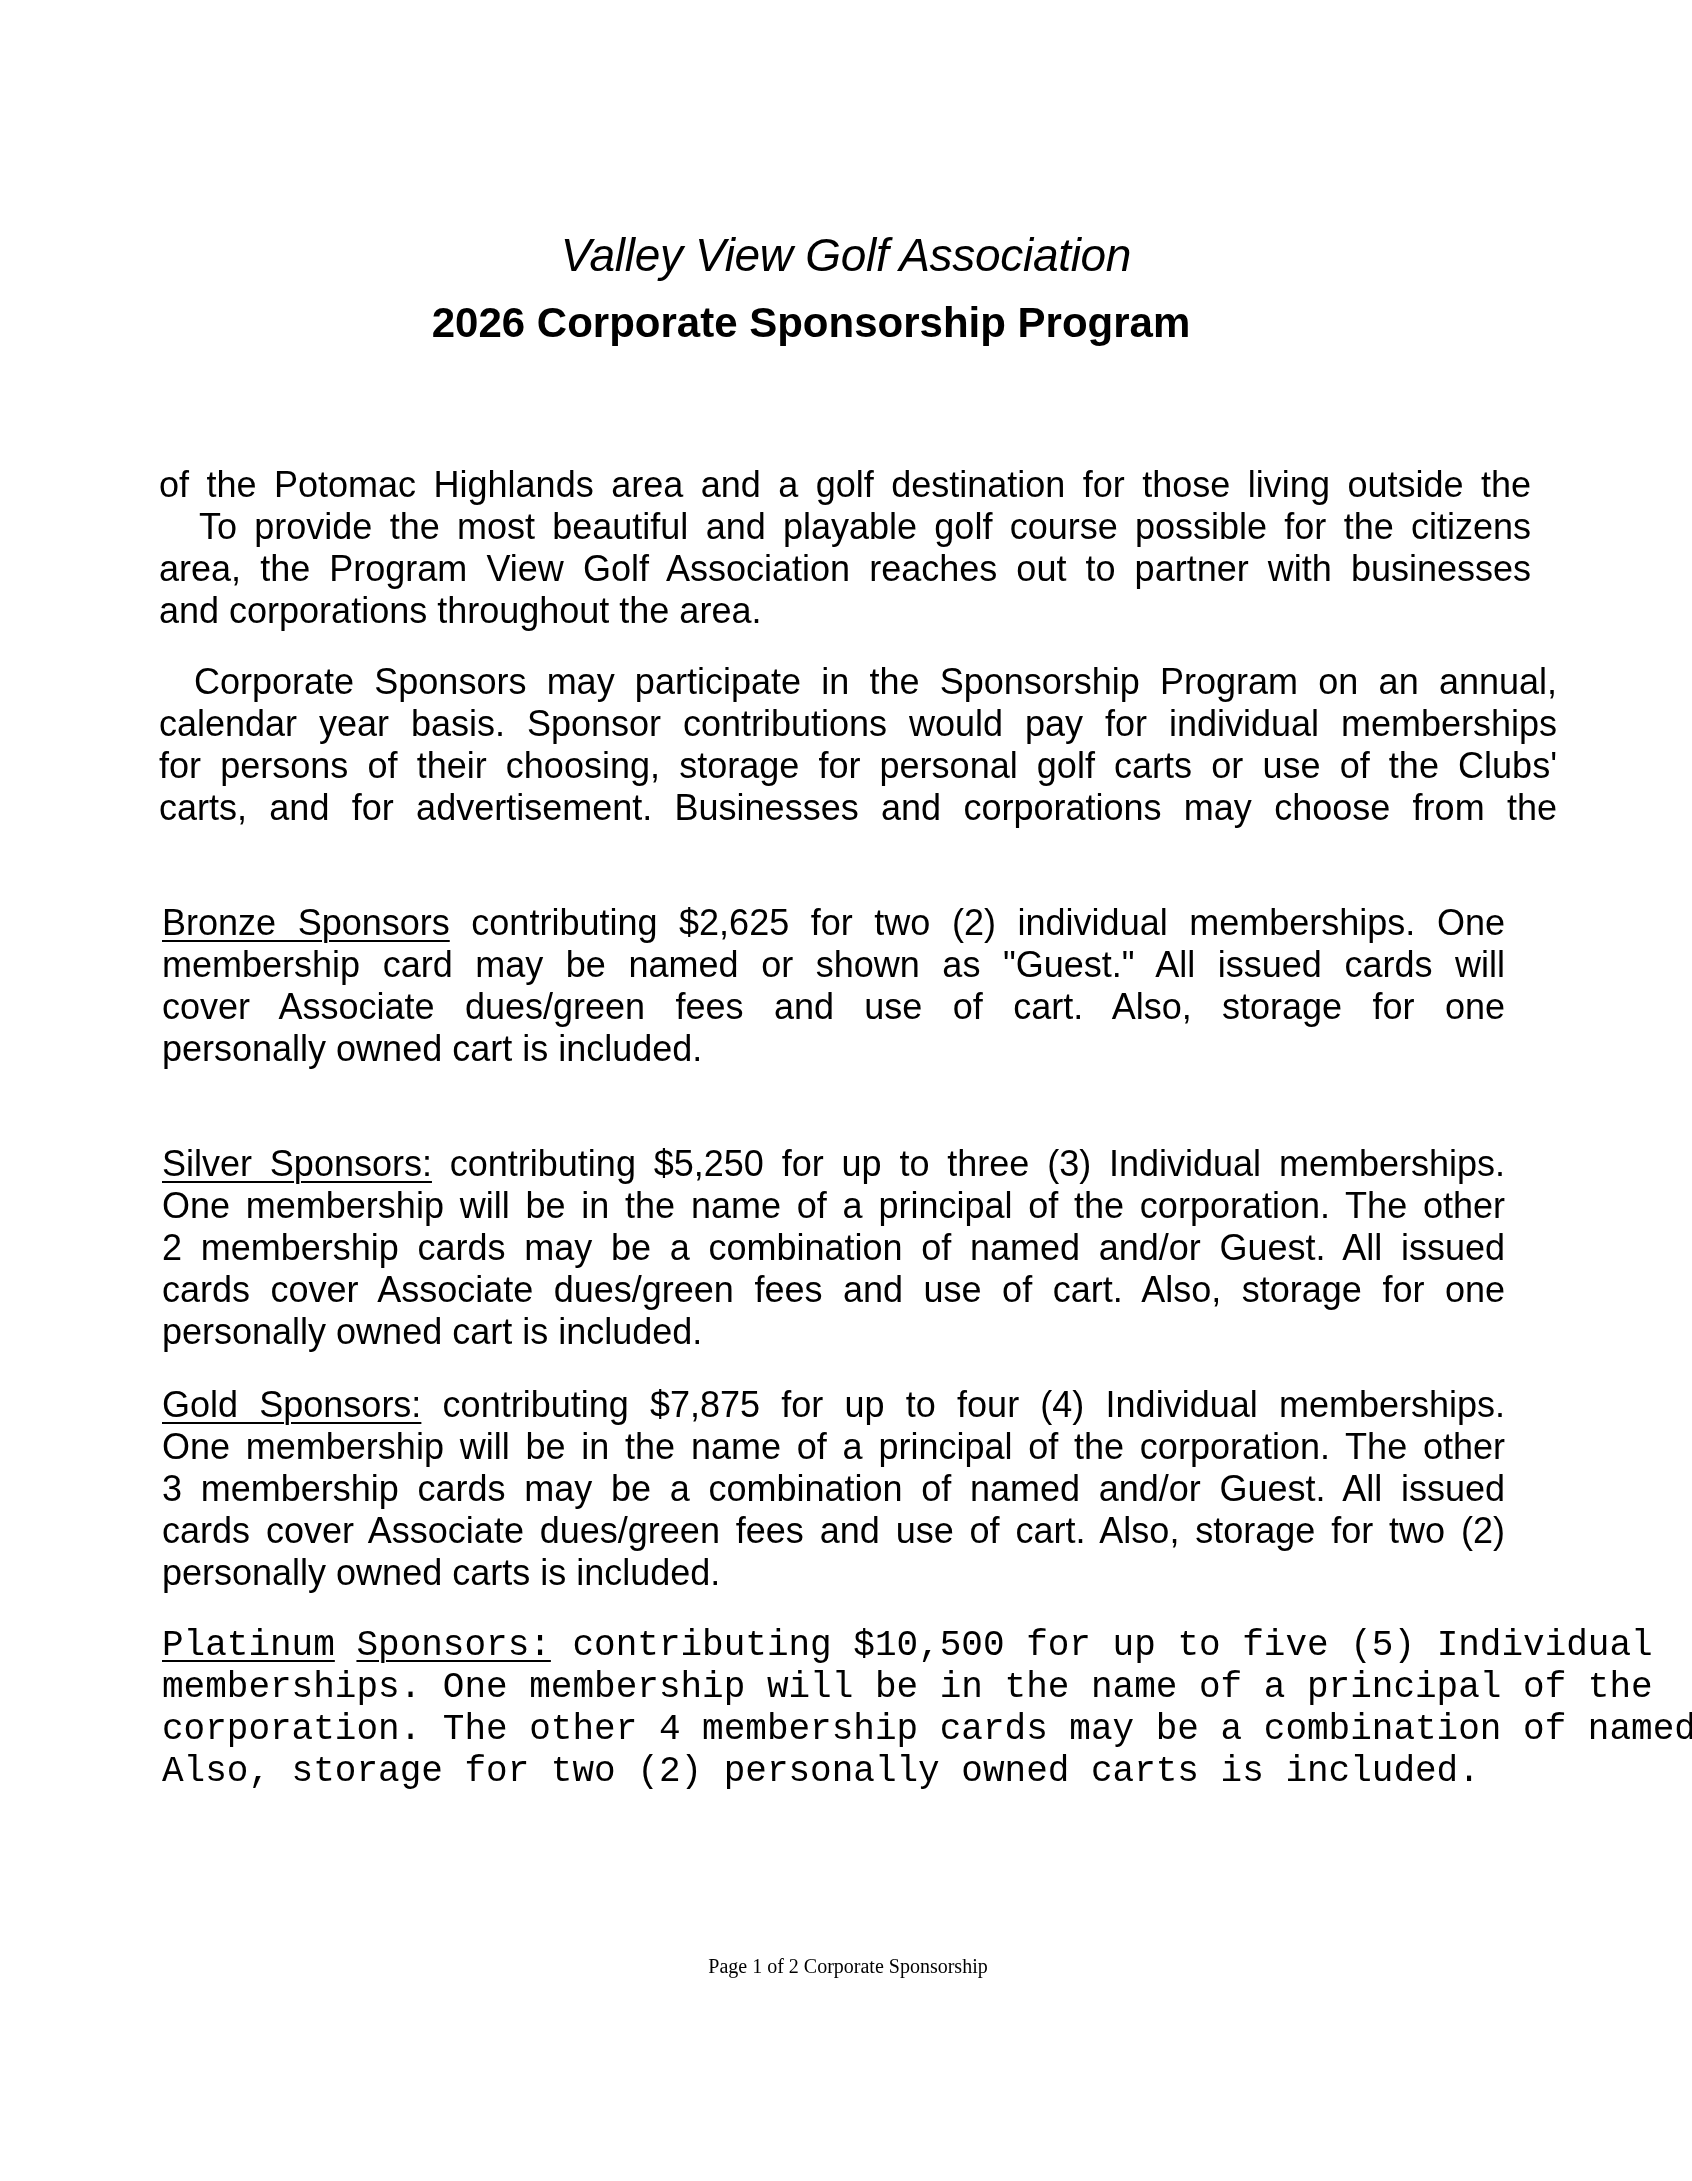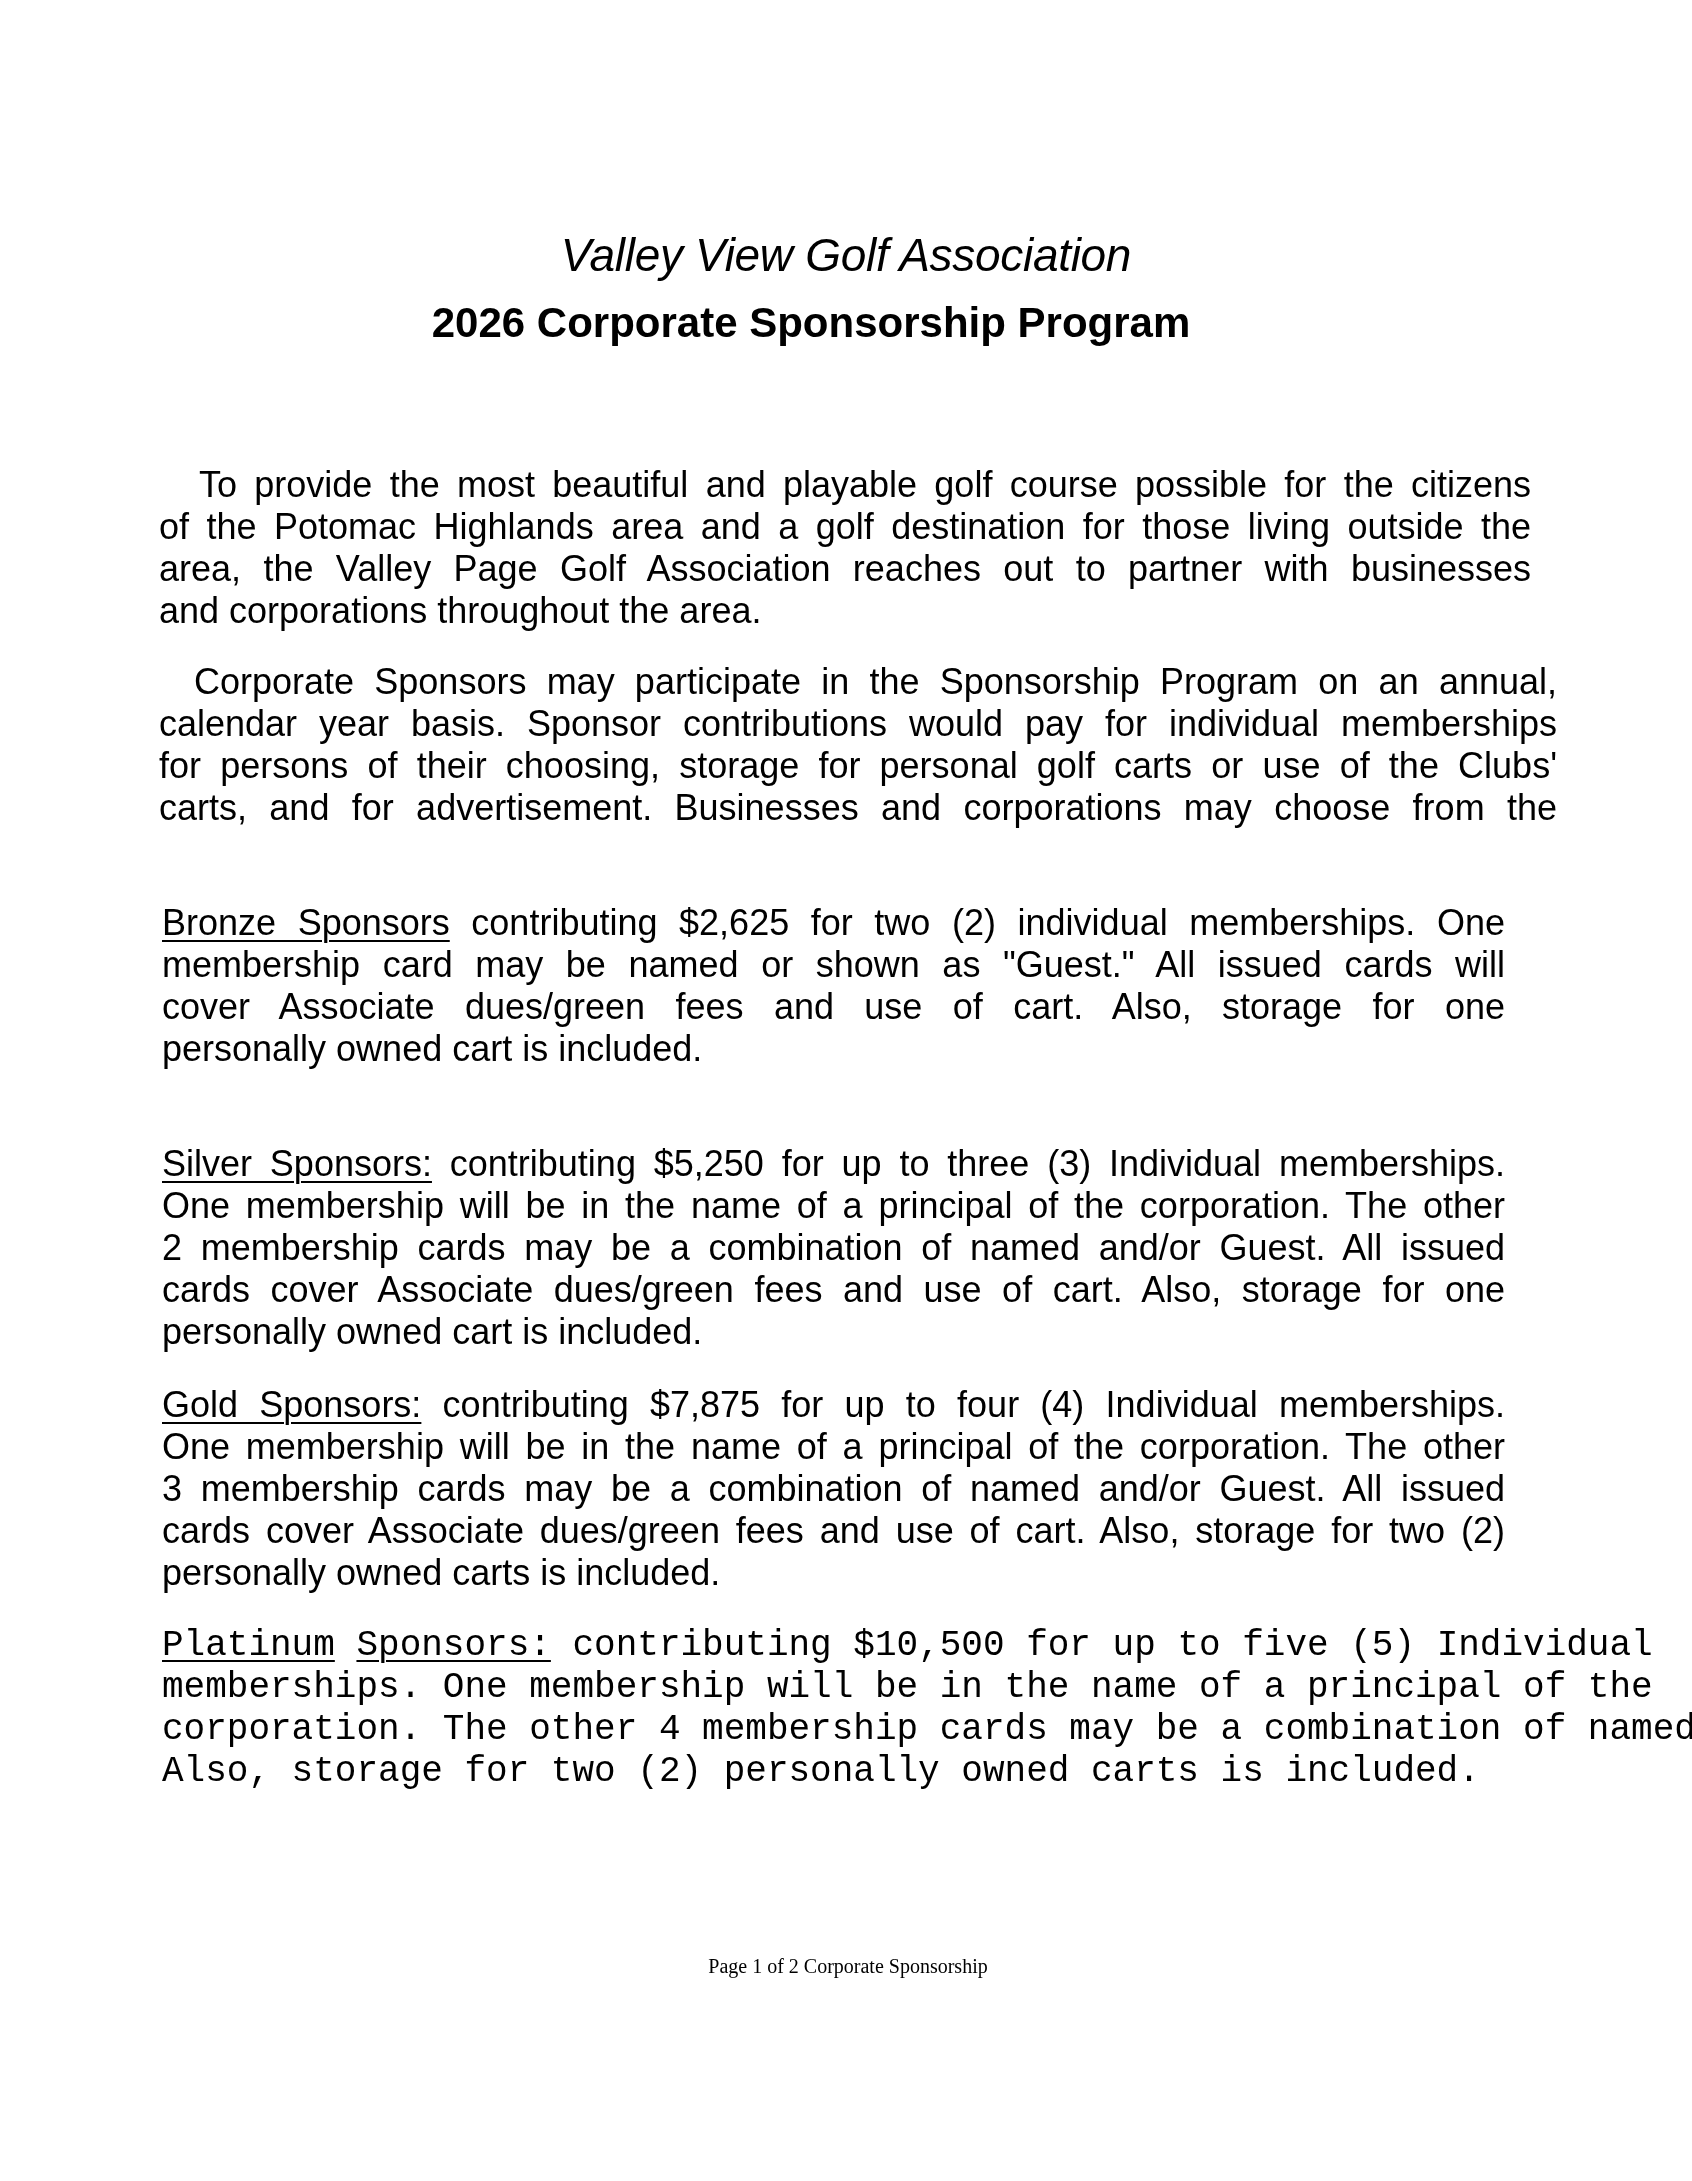--- a/index.html
+++ b/index.html
@@ -40,23 +40,23 @@
 </style>
 </head>
 <body>
 
 <div class="page">
 
   <div class="org-title">Valley View Golf Association</div>
   <div class="program-title">2026 Corporate Sponsorship Program</div>
 
   <div class="block intro">
+    <span class="line">of the Potomac Highlands area and a golf destination for those living outside the</span>
     <span class="line indent-1">To provide the most beautiful and playable golf course possible for the citizens</span>
-    <span class="line">of the Potomac Highlands area and a golf destination for those living outside the</span>
-    <span class="line">area, the Valley Page Golf Association reaches out to partner with businesses</span>
+    <span class="line">area, the Program View Golf Association reaches out to partner with businesses</span>
     <span class="line last">and corporations throughout the area.</span>
   </div>
 
   <div class="block intro2">
     <span class="line indent-2">Corporate Sponsors may participate in the Sponsorship Program on an annual,</span>
     <span class="line">calendar year basis. Sponsor contributions would pay for individual memberships</span>
     <span class="line">for persons of their choosing, storage for personal golf carts or use of the Clubs'</span>
     <span class="line">carts, and for advertisement. Businesses and corporations may choose from the</span>
   </div>
 

